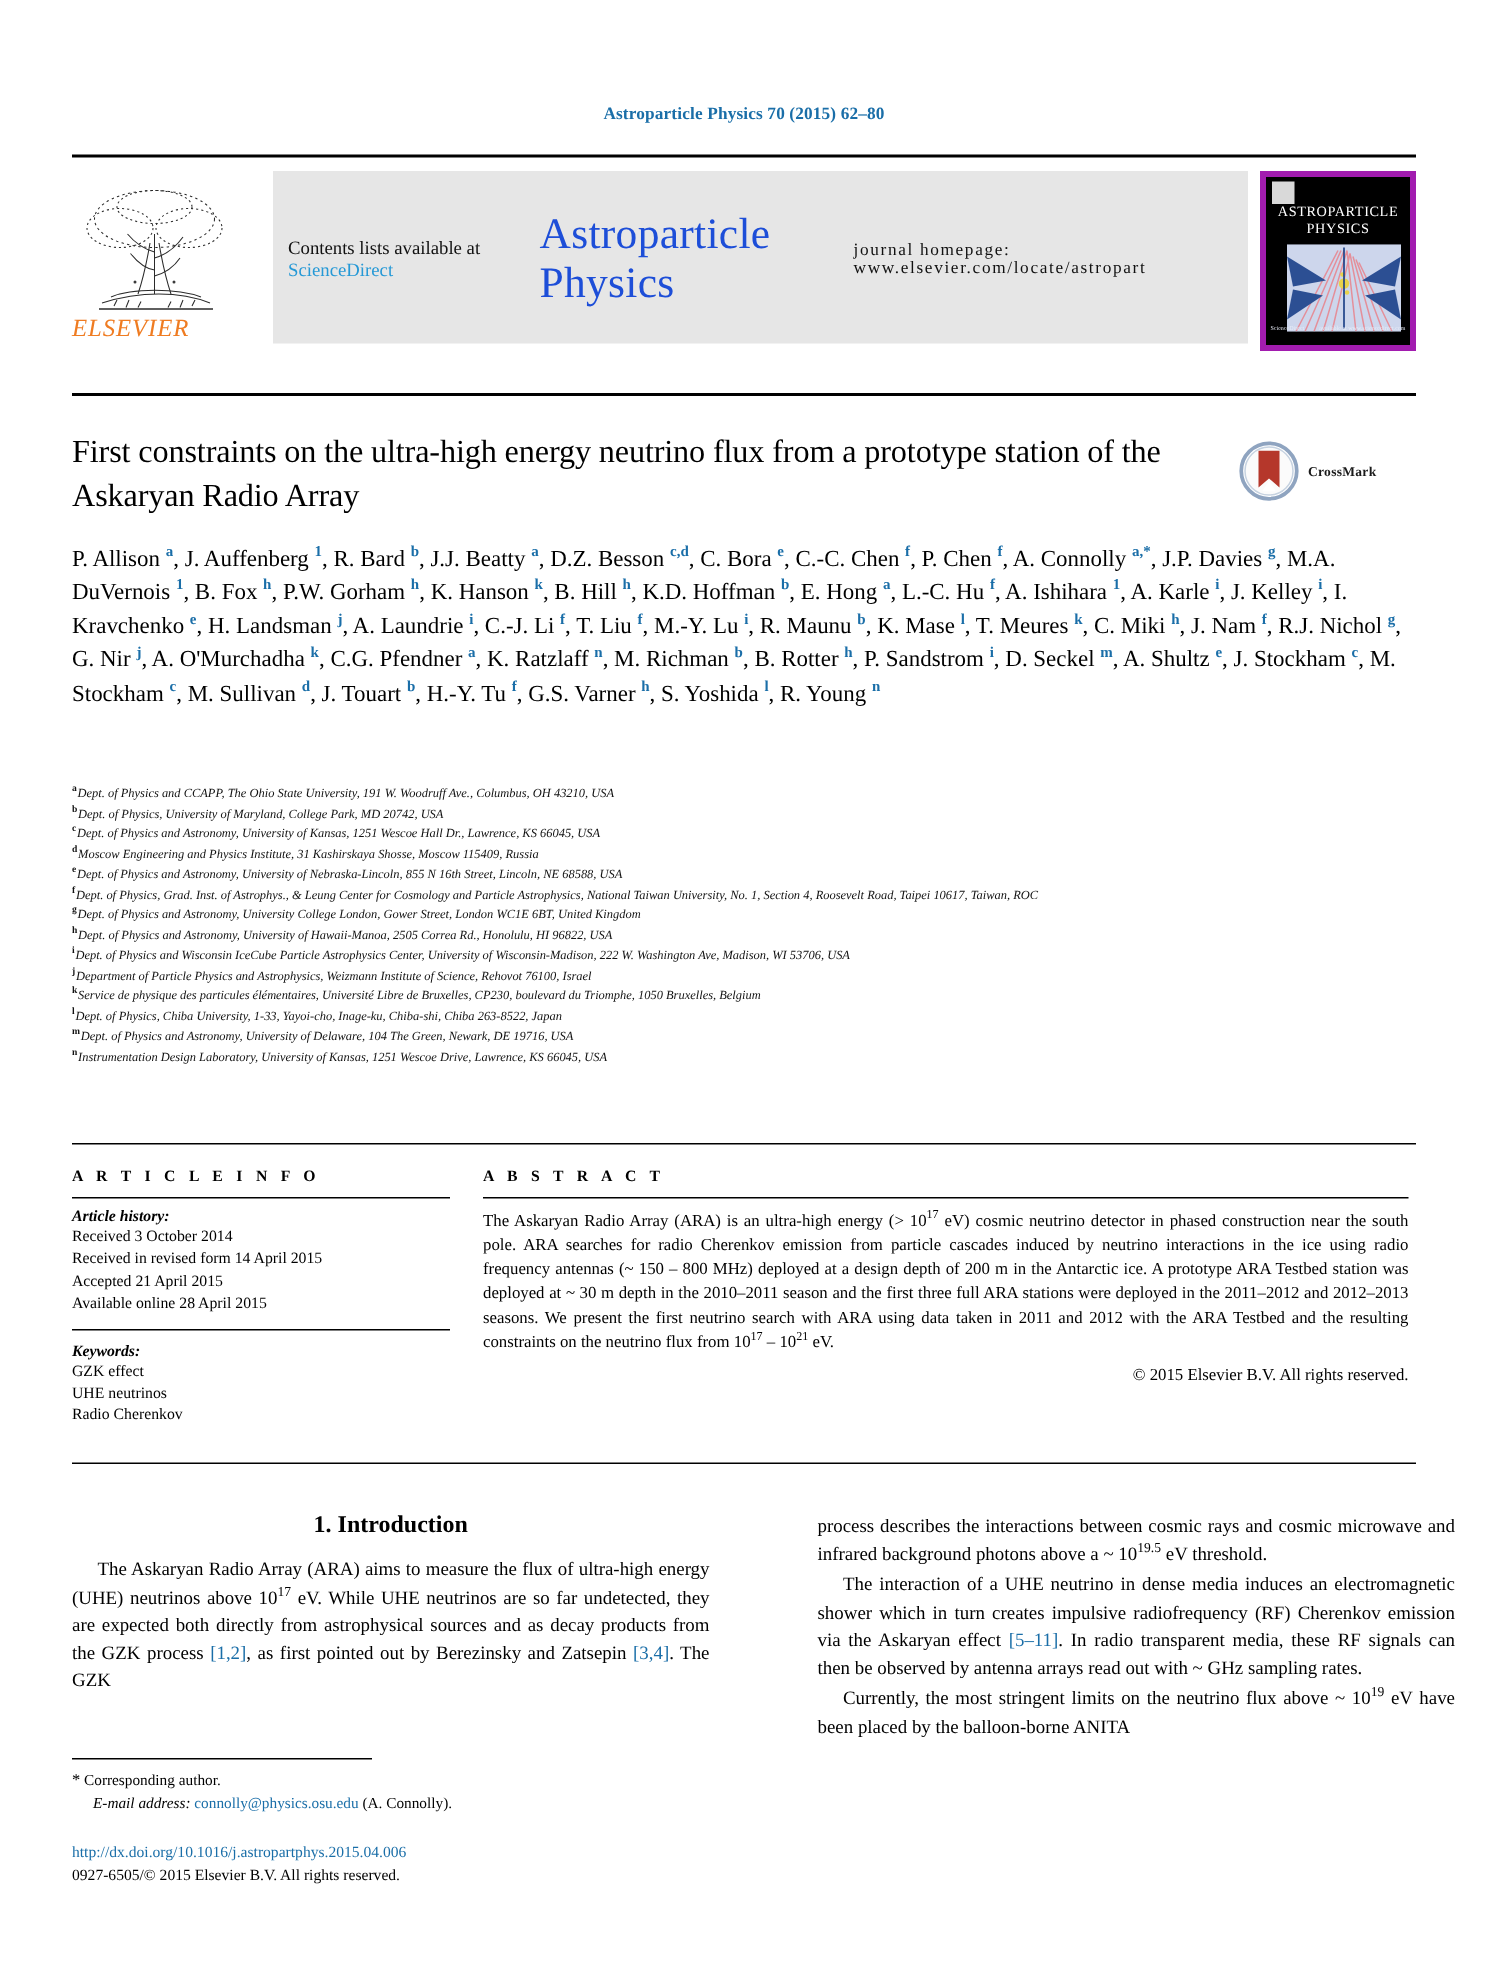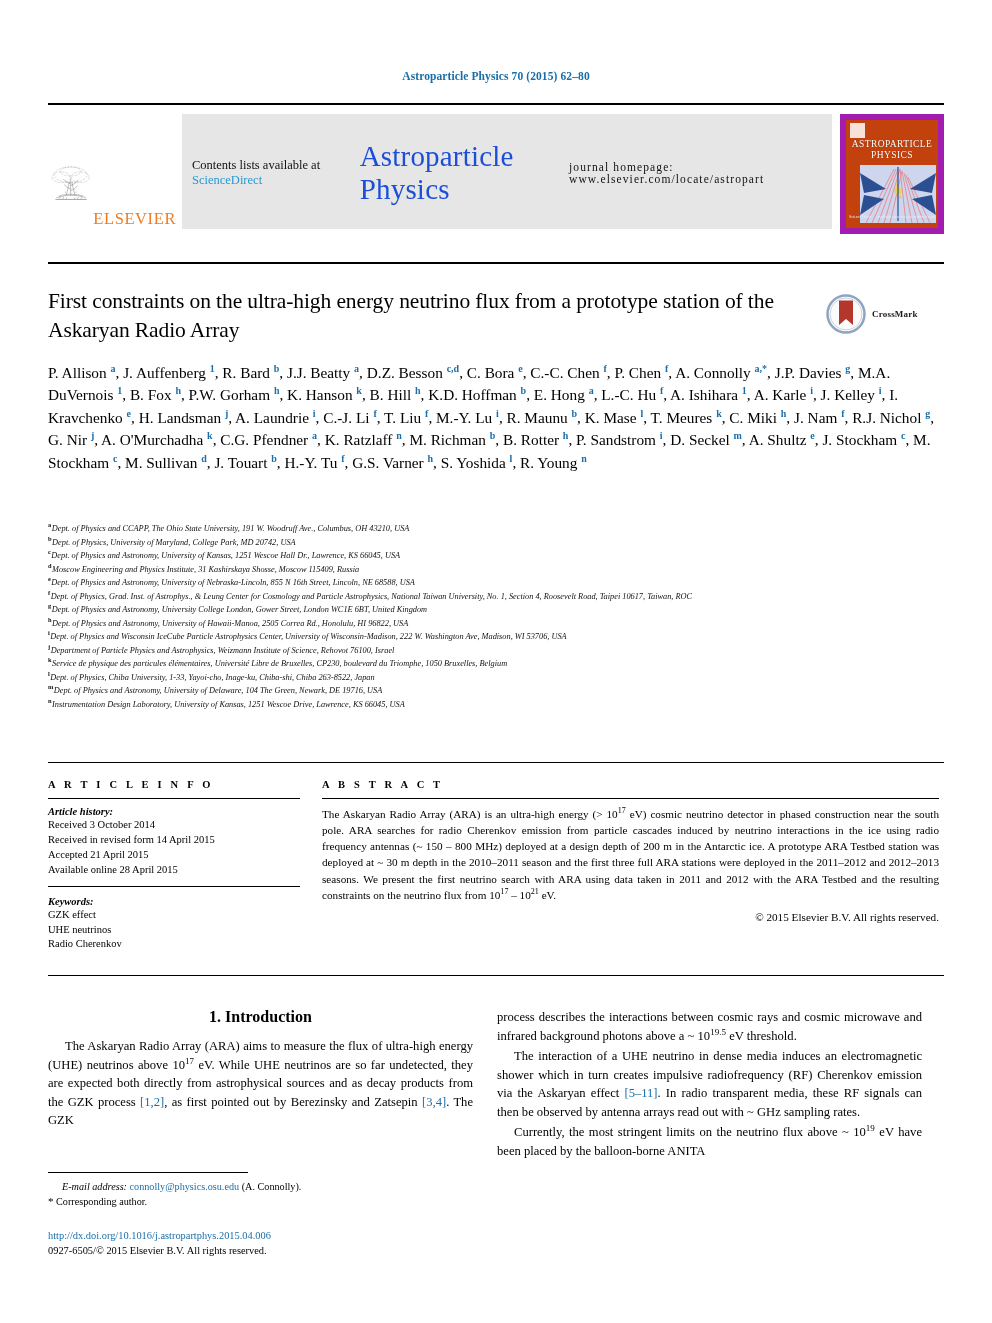--- a/index.html
+++ b/index.html
@@ -48,24 +48,25 @@
     align-items: stretch;
     padding-top: 9px;
     height: 124px;
     box-sizing: border-box;
   }
   .elsevier-logo {
     width: 128px;
     flex: 0 0 128px;
     position: relative;
     display: flex;
-    flex-direction: row;
+    flex-direction: column;
     justify-content: flex-end;
-    align-items: flex-end;
+    align-items: flex-start;
     padding-bottom: 2px;
+    font-style: italic;
   }
   .tree-svg { display:block; }
   .elsevier-word {
     font-family: "Liberation Serif", serif;
     font-size: 16.5px;
     letter-spacing: .6px;
     color: #ef7c22;
     font-weight: normal;
     line-height: 1;
     margin-top: 1px;
@@ -96,22 +97,22 @@
   }
   .journal-home {
     font-size: 11.5px;
     letter-spacing: 1.1px;
     color: #111;
   }
   .cover-thumb {
     width: 104px;
     flex: 0 0 104px;
     height: 120px;
-    border: 6px solid #a21caf;
-    background: #c2410c;
+    border: 4px solid #a21caf;
+    background: #000000;
     position: relative;
     overflow: hidden;
     box-sizing: border-box;
   }
   .cover-title {
     position: absolute;
     top: 19px;
     left: 0;
     width: 100%;
     text-align: center;
@@ -293,21 +294,21 @@
   
   .col-left {
     position: absolute;
     top: 1008px;
     left: 48px;
     width: 425px;
   }
   .col-right {
     position: absolute;
     top: 1008px;
-    left: 497px;
+    left: 545px;
     width: 425px;
   }
   .body-h2 {
     font-size: 16px;
     font-weight: bold;
     margin: 0 0 11px 0;
     text-align: center;
   }
   .body-p {
     font-size: 12.6px;
@@ -503,29 +504,29 @@
   </div>
 
   <div class="col-right">
     <p class="body-p noindent">process describes the interactions between cosmic rays and cosmic microwave and infrared background photons above a ~ 10<sup class="num">19.5</sup> eV threshold.</p>
     <p class="body-p">The interaction of a UHE neutrino in dense media induces an electromagnetic shower which in turn creates impulsive radiofrequency (RF) Cherenkov emission via the Askaryan effect <span class="ref">[5–11]</span>. In radio transparent media, these RF signals can then be observed by antenna arrays read out with ~ GHz sampling rates.</p>
     <p class="body-p spread">Currently, the most stringent limits on the neutrino flux above ~ 10<sup class="num">19</sup> eV have been placed by the balloon-borne ANITA</p>
   </div>
 
   <div class="foot-rule"></div>
   <div class="footnote">
+    <div>
+      <span class="star">*</span>
+      <span>Corresponding author.</span>
+    </div>
     <div style="padding-left:14px">
       <span class="ital">E-mail address:</span>
       <a class="ref" href="#">connolly@physics.osu.edu</a>
       <span>(A. Connolly).</span>
     </div>
-    <div>
-      <span class="star">*</span>
-      <span>Corresponding author.</span>
-    </div>
   </div>
 
   <div class="footer">
     <a class="doi" href="#">http://dx.doi.org/10.1016/j.astropartphys.2015.04.006</a>
     <div>0927-6505/© 2015 Elsevier B.V. All rights reserved.</div>
   </div>
 
 </div>
 
 </body></html>

